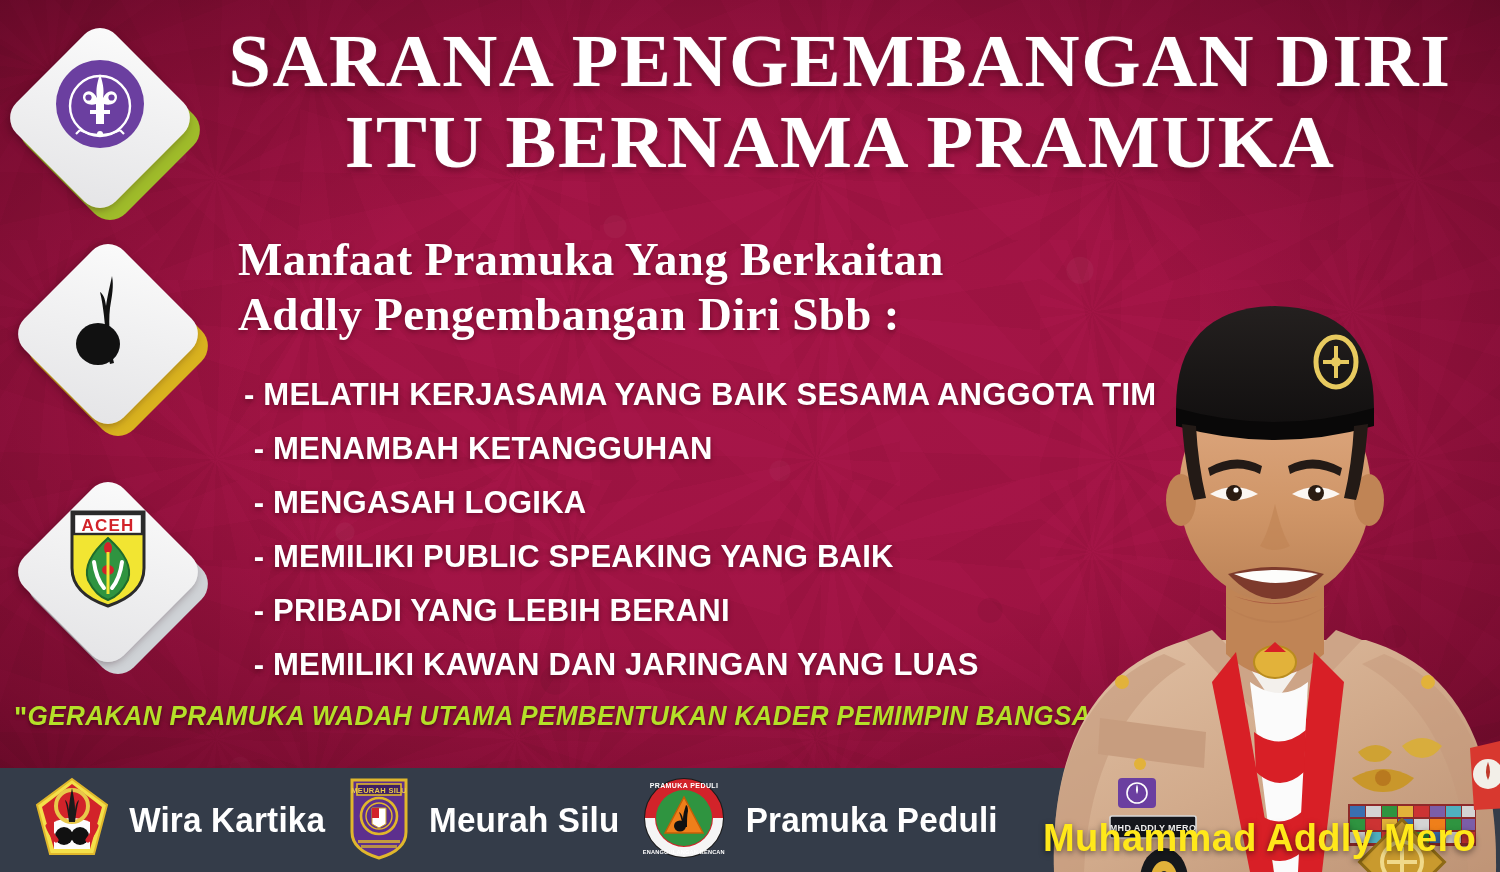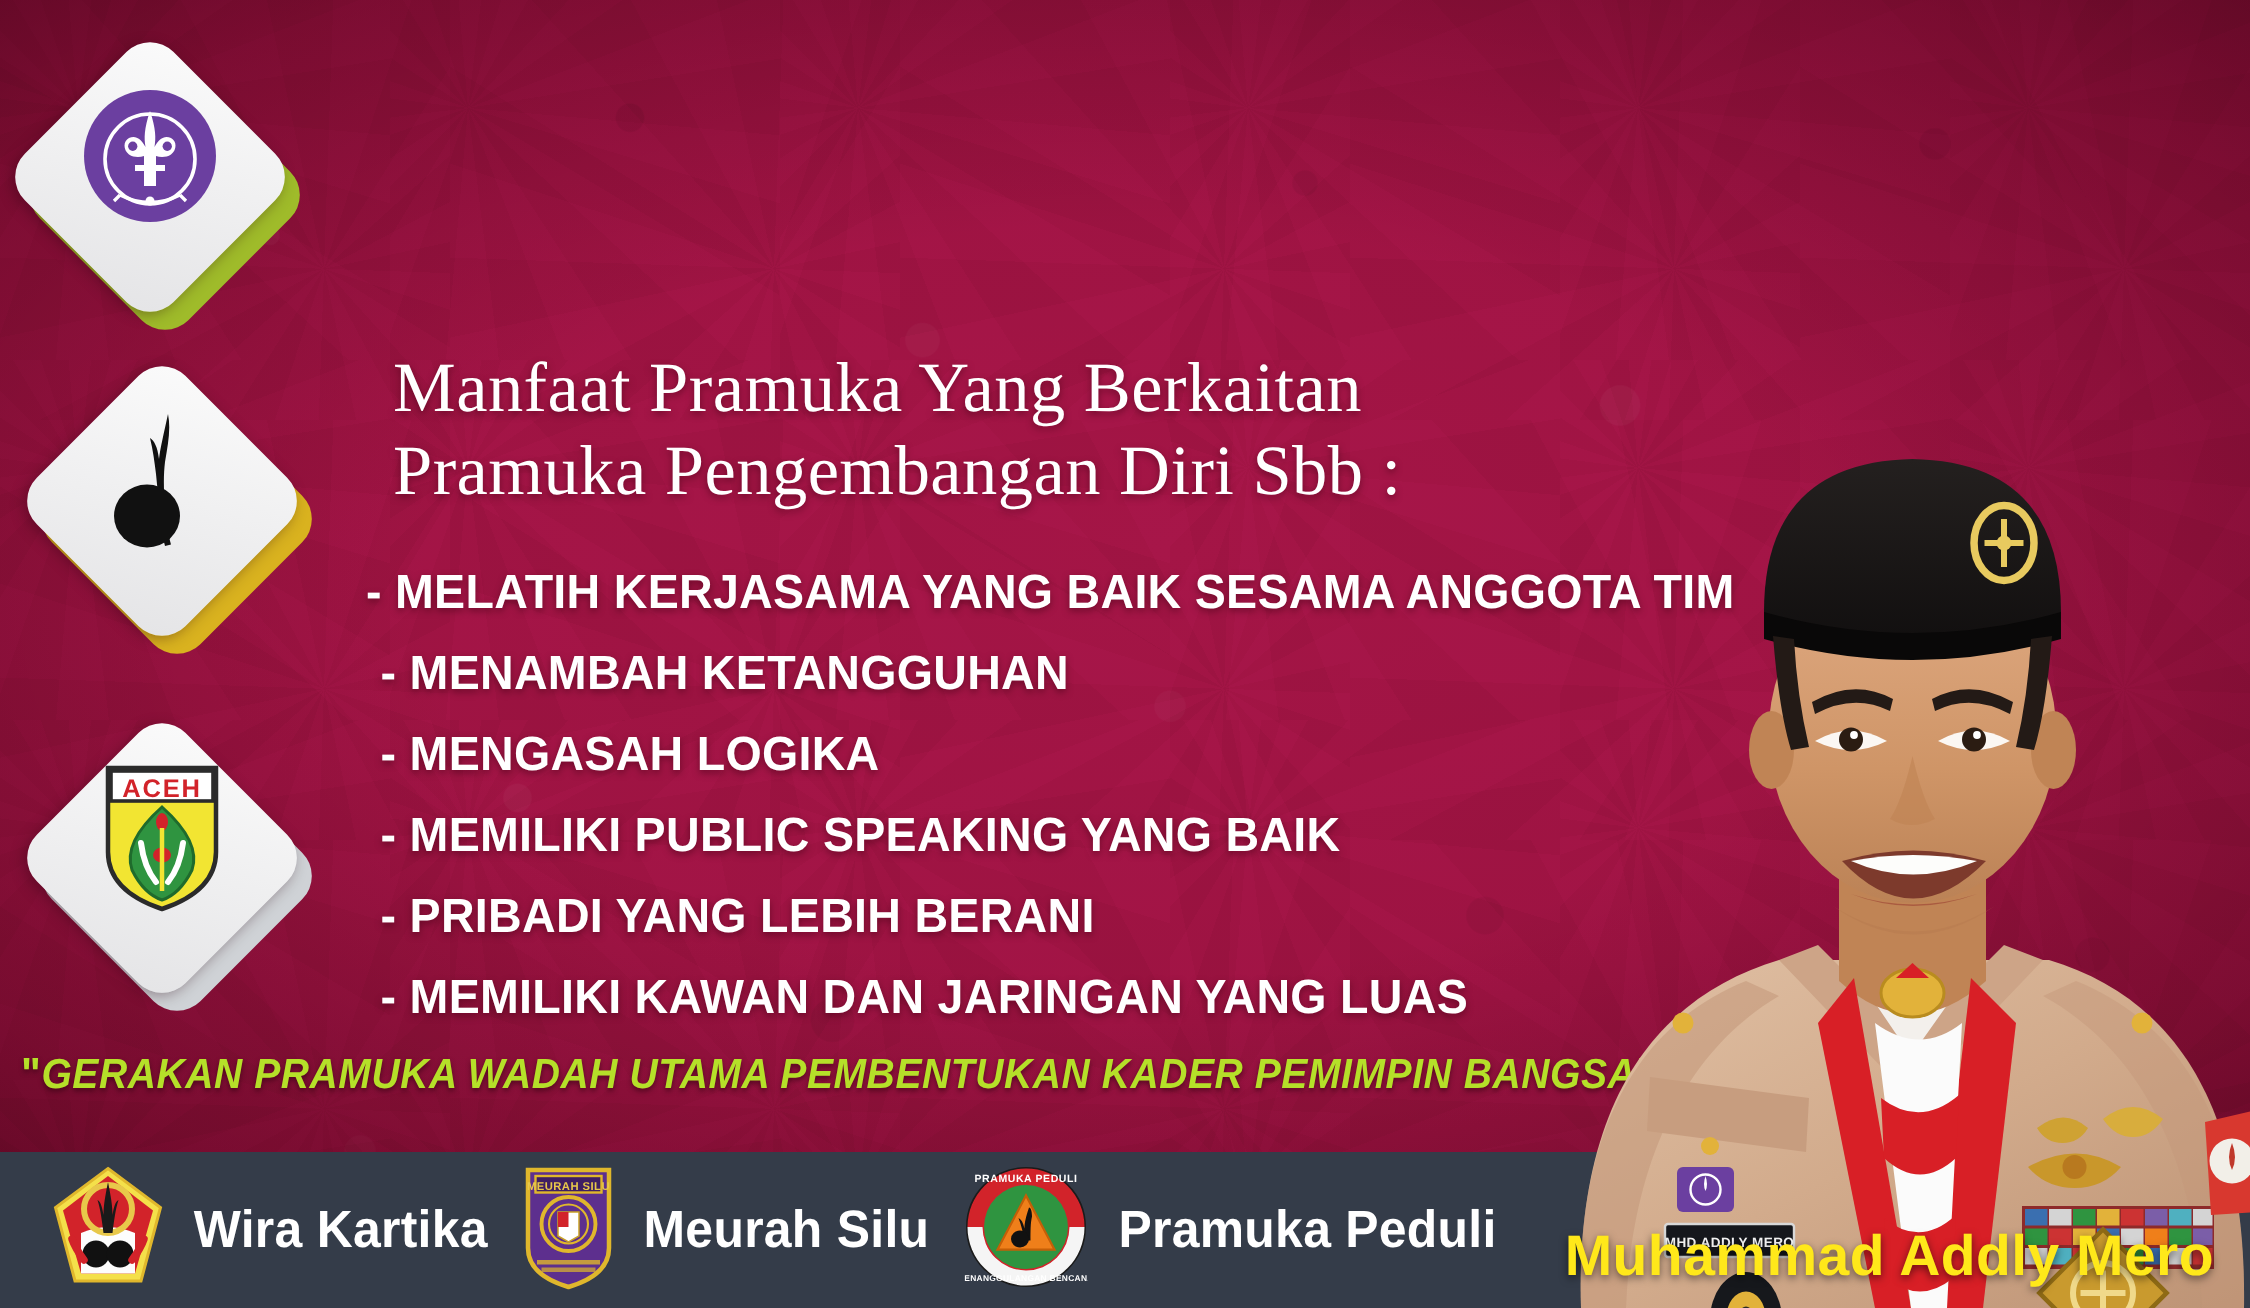--- a/index.html
+++ b/index.html
@@ -58,28 +58,27 @@
     transform:scaleX(1.03);
     text-shadow:0 3px 7px rgba(60,0,18,.55), 0 0 2px rgba(255,255,255,.25);
     white-space:nowrap;
   }
   .title-line.l2{font-size:74px;margin-top:10px;}
 
   
   .subtitle{position:absolute;left:238px;top:232px;width:900px;}
   .sub-line{
     font-family:"Liberation Serif",serif;
-    font-weight:400;
+    font-weight:700;
     color:#fff;
     font-size:47px;
     line-height:1.16;
     letter-spacing:.3px;
     text-shadow:0 2px 5px rgba(60,0,18,.5);
     white-space:nowrap;
-    margin-left:24px;
   }
 
   
   .bullets{position:absolute;left:244px;top:378px;width:980px;}
   .bullet{
     font-family:"Liberation Sans",sans-serif;
     font-weight:700;
     color:#fff;
     font-size:32px;
     line-height:1;
@@ -213,24 +212,28 @@
         <path d="M52 36 C34 52 28 66 32 78 Q40 94 52 98 Q64 94 72 78 C76 66 70 52 52 36 Z" fill="#2f9440" stroke="#1f6b2c" stroke-width="2"></path>
         <ellipse cx="52" cy="46" rx="4" ry="6" fill="#d2232a"></ellipse>
         <ellipse cx="52" cy="68" rx="6" ry="5" fill="#d2232a"></ellipse>
         <path d="M52 50 L52 92" stroke="#f2e532" stroke-width="3"></path>
         <path d="M38 60 Q40 76 48 86" stroke="#fff" stroke-width="4" fill="none" stroke-linecap="round"></path>
         <path d="M66 60 Q64 76 56 86" stroke="#fff" stroke-width="4" fill="none" stroke-linecap="round"></path>
       </svg>
     </div>
   </div>
 
+  <div class="title-wrap">
+    <div class="title-line l1">SARANA PENGEMBANGAN DIRI</div>
+    <div class="title-line l2">ITU BERNAMA PRAMUKA</div>
+  </div>
 
   <div class="subtitle">
     <div class="sub-line">Manfaat Pramuka Yang Berkaitan</div>
-    <div class="sub-line">Pramuka Pengembangan Diri Sbb :</div>
+    <div class="sub-line">Addly Pengembangan Diri Sbb :</div>
   </div>
 
   <div class="bullets">
     <div class="bullet">- MELATIH KERJASAMA YANG BAIK SESAMA ANGGOTA TIM</div>
     <div class="bullet indent">- MENAMBAH KETANGGUHAN</div>
     <div class="bullet indent">- MENGASAH LOGIKA</div>
     <div class="bullet indent">- MEMILIKI PUBLIC SPEAKING YANG BAIK</div>
     <div class="bullet indent">- PRIBADI YANG LEBIH BERANI</div>
     <div class="bullet indent">- MEMILIKI KAWAN DAN JARINGAN YANG LUAS</div>
   </div>

